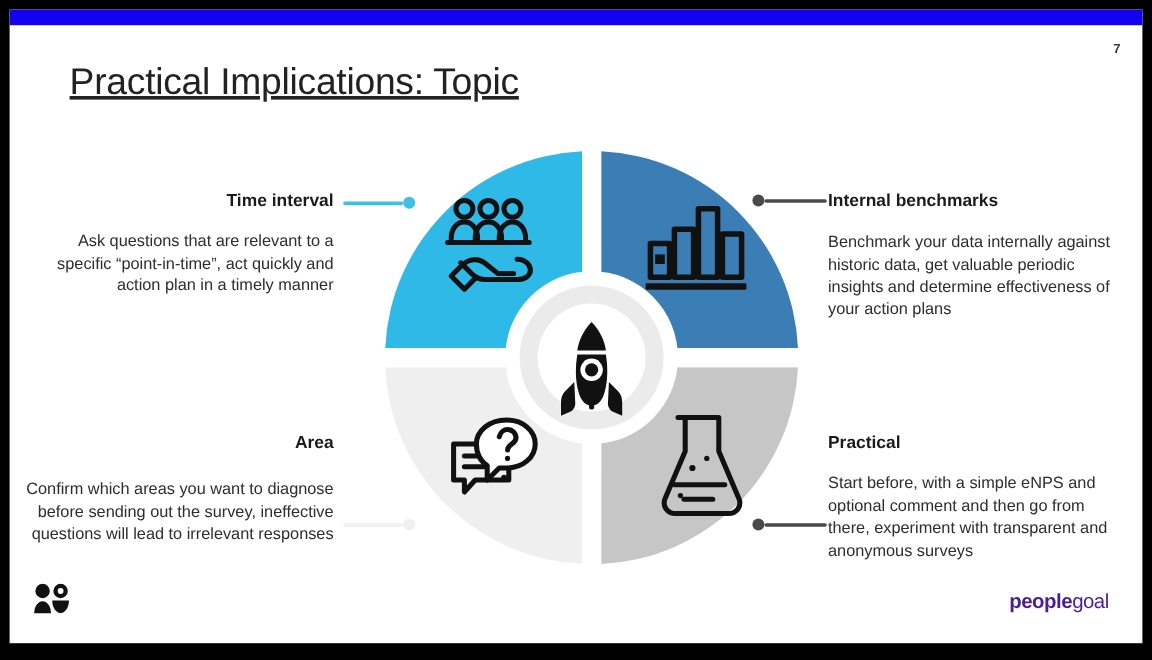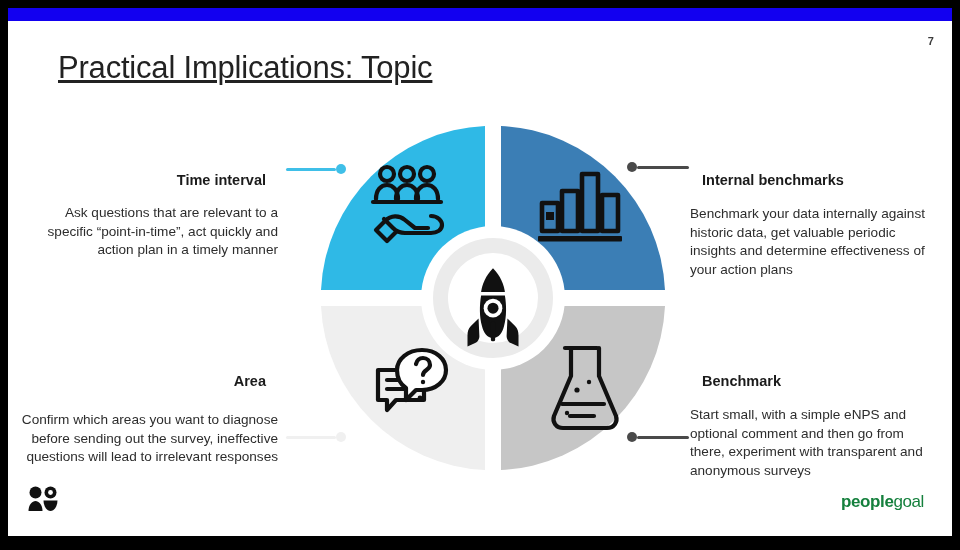--- a/index.html
+++ b/index.html
@@ -59,21 +59,21 @@
     height: 360px;
   }
   .diagram svg { display: block; }
 
   
   .block { position: absolute; }
   .block .heading {
     font-size: 14.5px;
     font-weight: bold;
     color: #1b1b1b;
-    margin: 12px;
+    margin: 0;
     white-space: nowrap;
   }
   .block .body {
     font-size: 13.6px;
     line-height: 18.6px;
     color: #2d2d2d;
     margin: 0;
   }
 
   .block-time-interval {
@@ -148,21 +148,21 @@
     left: 20px;
     bottom: 24px;
     width: 30px;
     height: 26px;
   }
   .footer-wordmark {
     position: absolute;
     right: 28px;
     bottom: 24px;
     font-size: 17px;
-    color: #15803d;
+    color: #4c1d95;
     letter-spacing: -0.4px;
     white-space: nowrap;
   }
   .footer-wordmark .b { font-weight: bold; }
   .footer-wordmark .r { font-weight: normal; }
 </style>
 </head>
 <body>
 
 <div class="slide-frame">
@@ -288,22 +288,22 @@
     <p class="heading">Area</p>
     <p class="body">Confirm which areas you want to diagnose before sending out the survey, ineffective questions will lead to irrelevant responses</p>
   </div>
 
   <div class="block block-internal-benchmarks">
     <p class="heading">Internal benchmarks</p>
     <p class="body">Benchmark your data internally against historic data, get valuable periodic insights and determine effectiveness of your action plans</p>
   </div>
 
   <div class="block block-experiment">
-    <p class="heading">Benchmark</p>
-    <p class="body">Start small, with a simple eNPS and optional comment and then go from there, experiment with transparent and anonymous surveys</p>
+    <p class="heading">Practical</p>
+    <p class="body">Start before, with a simple eNPS and optional comment and then go from there, experiment with transparent and anonymous surveys</p>
   </div>
 
   <div class="footer-logo-mark">
     <svg width="30" height="26" viewBox="0 0 30 26" xmlns="http://www.w3.org/2000/svg">
       <circle cx="7.5" cy="6.5" r="6" fill="#111111"></circle>
       <path d="M0.5 25 c0 -6 3.5 -10 7 -10 c3.5 0 7 4 7 10 Z" fill="#111111"></path>
       <circle cx="22.5" cy="6.5" r="6" fill="#111111"></circle>
       <circle cx="22.5" cy="6.5" r="2.4" fill="#ffffff"></circle>
       <path d="M15.5 14.5 l 14 0 c 0 6 -3.5 10.5 -7 10.5 c -3.5 0 -7 -4.5 -7 -10.5 Z" fill="#111111"></path>
     </svg>

